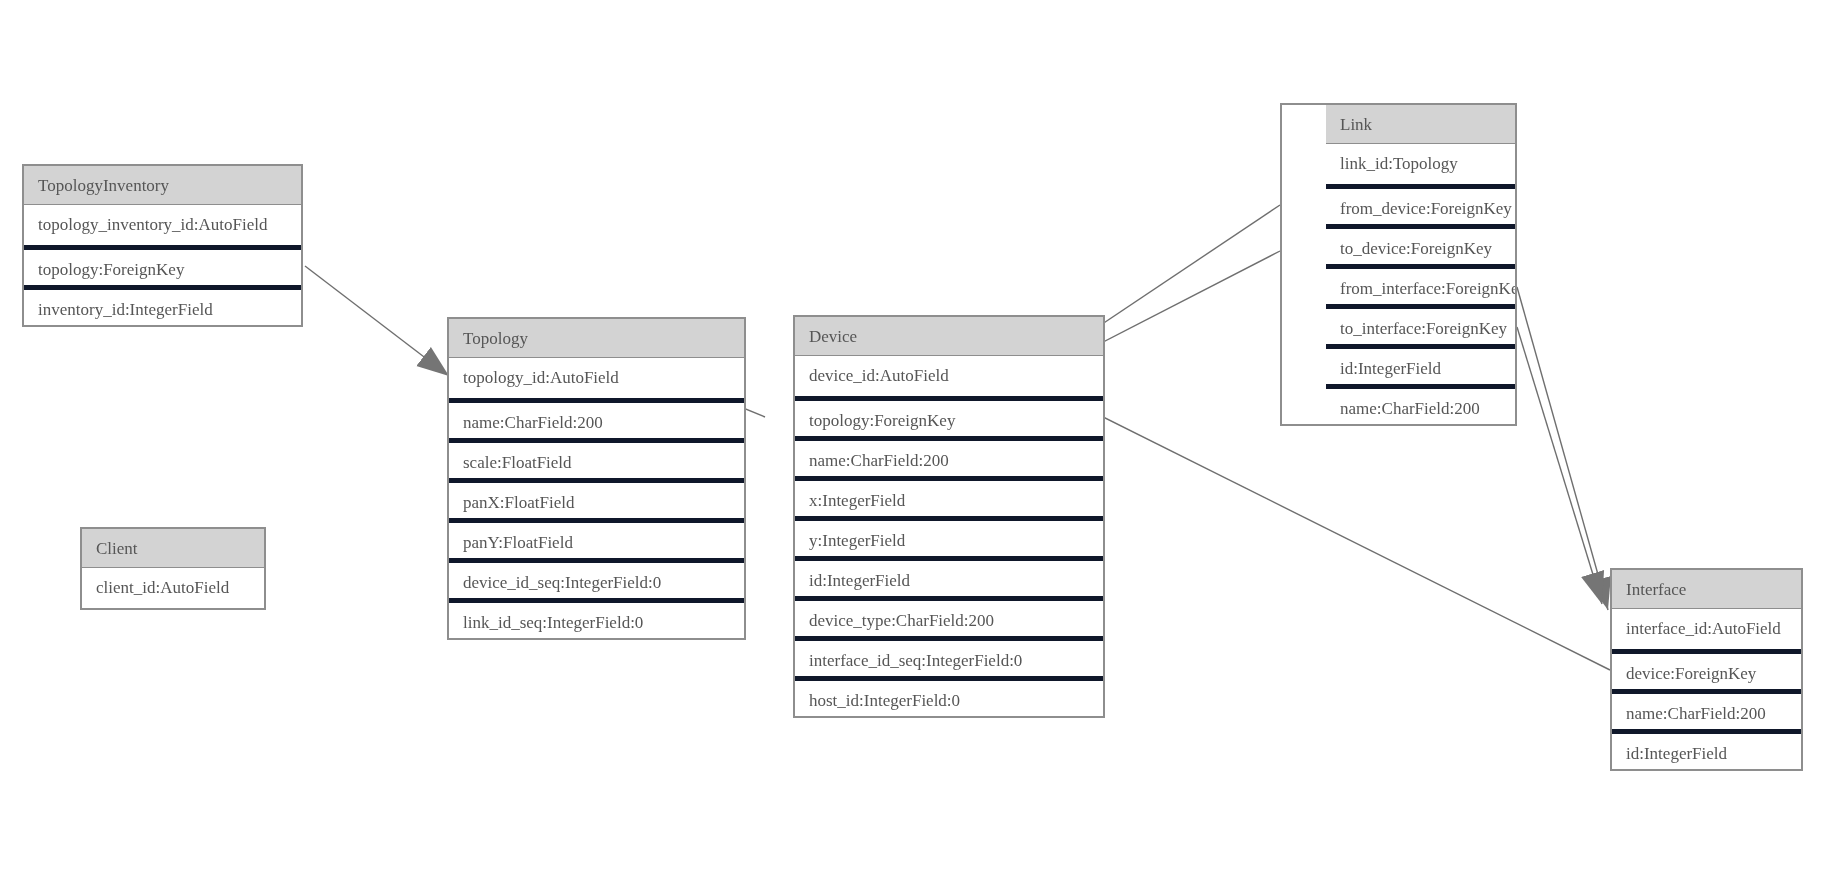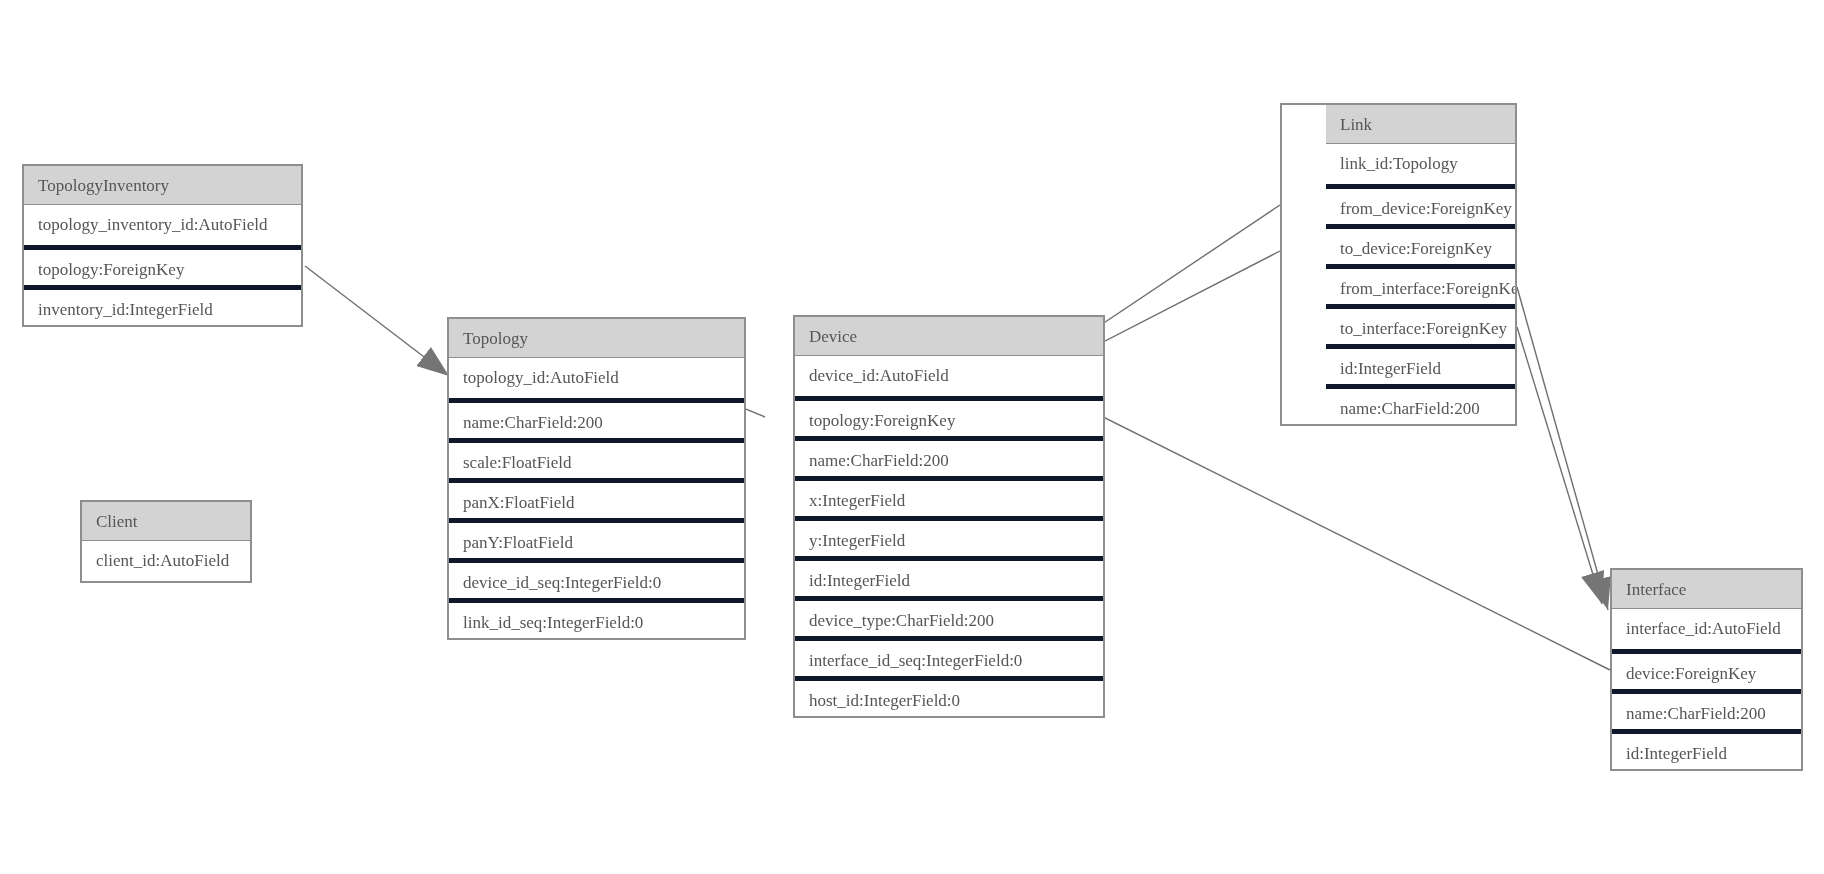--- a/index.html
+++ b/index.html
@@ -48,21 +48,21 @@
     background: #ffffff;
     white-space: nowrap;
     overflow: hidden;
   }
   .erow + .erow {
     border-top: 5px solid #0f172a;
   }
   
   .e-topologyinventory { left: 22px;   top: 164px; width: 281px; }
   .e-topology          { left: 447px;  top: 317px; width: 299px; }
-  .e-client            { left: 80px;   top: 500px; width: 172px; }
+  .e-client            { left: 80px;   top: 527px; width: 186px; }
   .e-device            { left: 765px;  top: 315px; width: 312px; margin-left: 28px; }
   .e-link              { left: 1280px; top: 103px; width: 237px; padding-left: 44px; }
   .e-interface         { left: 1610px; top: 568px; width: 193px; }
 </style>
 </head>
 <body>
 
 <svg id="edges" xmlns="http://www.w3.org/2000/svg" width="1824" height="874" viewBox="0 0 1824 874">
   <defs>
     <marker id="arrow" markerUnits="userSpaceOnUse" markerWidth="36" markerHeight="28" refX="32" refY="14" orient="auto">

